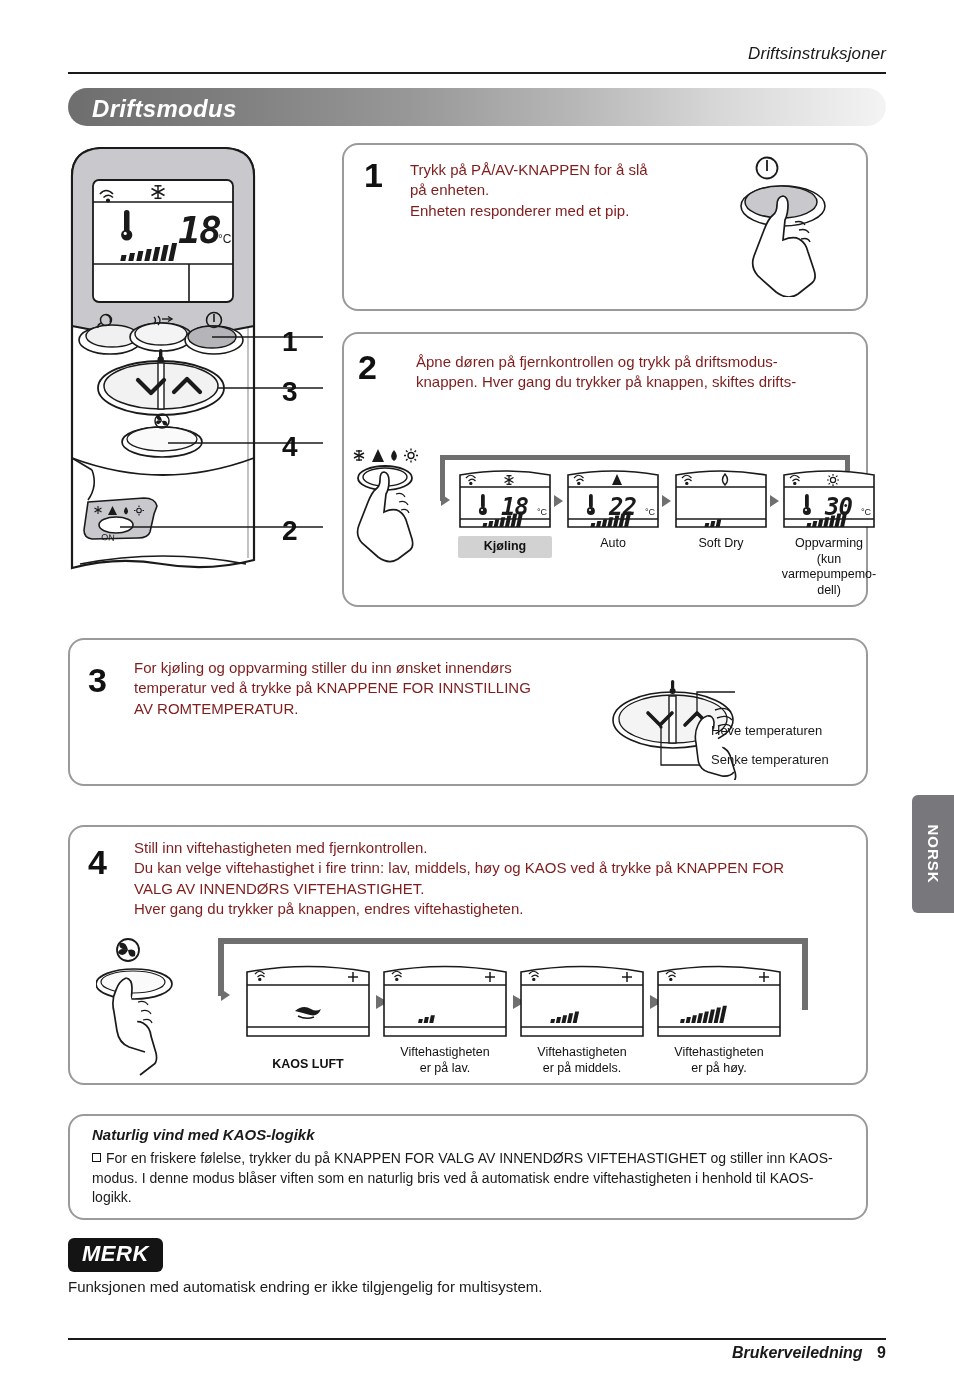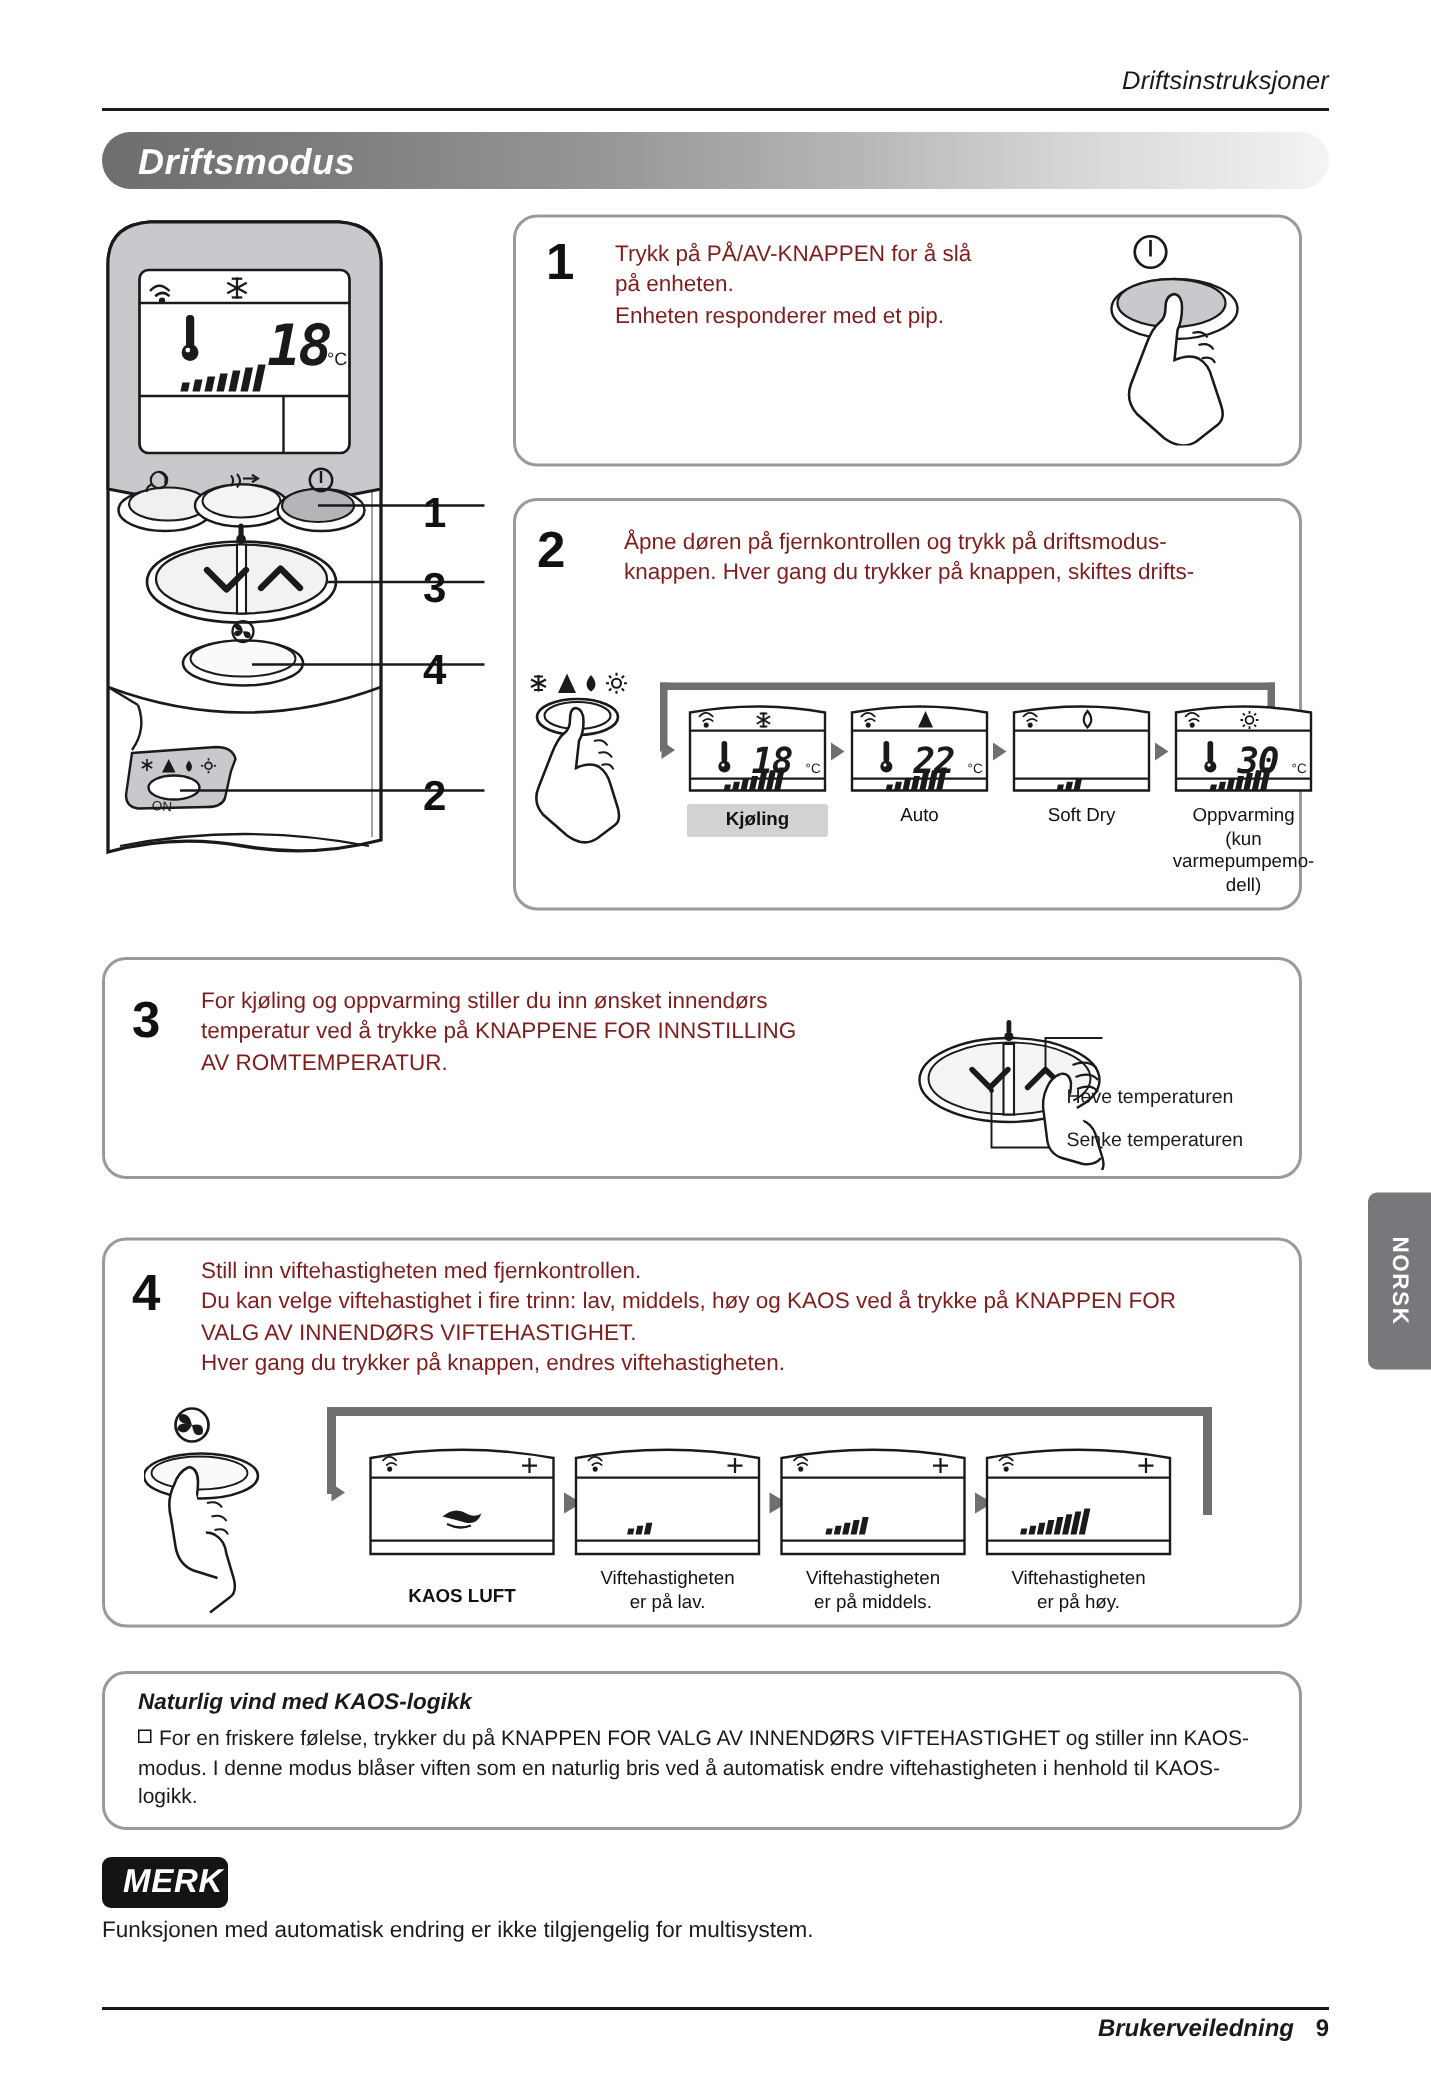--- a/index.html
+++ b/index.html
@@ -83,21 +83,21 @@
     transform: translate(-50%,-50%) rotate(90deg);
     color:#fff; font-weight:bold; font-size:15px; letter-spacing:1px;
     white-space:nowrap;
   }
 
   
   #merk-badge {
     position:absolute; left:68px; top:1238px;
     background:#141414; color:#fff;
     font-size:22px; font-weight:bold; font-style:italic;
-    padding:3px 3px 5px 14px; border-radius:6px;
+    padding:3px 14px 5px 14px; border-radius:6px;
     letter-spacing:0.5px;
   }
   #merk-text { position:absolute; left:68px; top:1278px; font-size:15px; }
 
   
   .footer-line { position:absolute; left:68px; top:1338px; width:818px; height:2px; background:#1a1a1a; }
   .footer-text { position:absolute; right:68px; top:1344px; font-size:16px; font-style:italic; font-weight:bold; }
   .footer-page { font-style:normal; }
 
   

